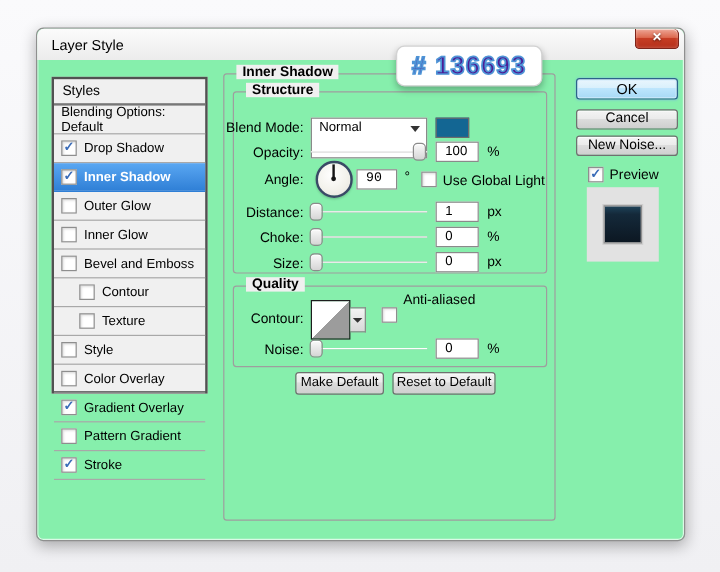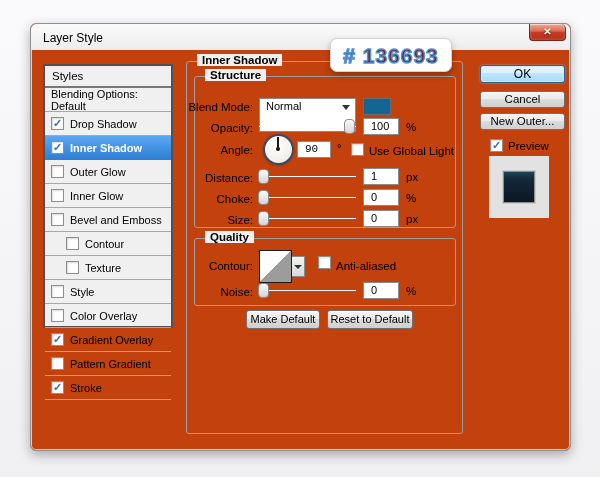--- a/index.html
+++ b/index.html
@@ -5,21 +5,21 @@
   * { box-sizing: border-box; margin: 0; padding: 0; }
   html,body { width:600px; height:477px; overflow:hidden; }
   body {
     font-family:"Liberation Sans", sans-serif;
     background: linear-gradient(#fafafc, #f0f0f3);
     position: relative;
     color:#000;
   }
   .dialog {
     position:absolute; left:30px; top:23px; width:541px; height:428px;
-    background:#c2410c;
+    background:#86efac;
     border:1px solid #8f8f8f; border-radius:6px;
     box-shadow: 0 4px 12px rgba(0,0,0,0.3), inset 0 0 0 1px rgba(255,255,255,0.7);
   }
   .titlebar {
     position:absolute; left:0; top:0; right:0; height:26px;
     border-radius:6px 6px 0 0;
     background:linear-gradient(#fbfbfb,#ececec);
   }
   .title { position:absolute; left:12px; top:7px; font-size:12px; }
   .close-btn {
@@ -138,21 +138,21 @@
     box-shadow:0 0 0 1px #cdcdcd;
     background:linear-gradient(#1e4258 0%, #14293a 22%, #0c1722 100%);
   }
   
   .badge {
     position:absolute; left:330px; top:38px; width:122px; height:34px;
     background:#fff; border:1px solid #d2d2d2; border-radius:7px;
     box-shadow:0 3px 6px rgba(0,0,0,.28);
     text-align:center; line-height:33px;
     font-size:21px; font-weight:bold; letter-spacing:1px;
-    color:#7f1d1d;
+    color:#4c1d95;
     -webkit-text-stroke:1.4px #4e94d6;
     text-shadow:0 0 1px #4e94d6;
   }
   .cklabel { position:absolute; font-size:11.5px; }
 </style>
 </head>
 <body>
 
 <div class="dialog">
   <div class="titlebar">
@@ -275,35 +275,35 @@
   <div class="unit" style="left:375px; top:189px;">px</div>
 
   <div class="group" style="left:163px; top:214px; width:262px; height:68px;">
     <div class="group-label">Quality</div>
   </div>
 
   <div class="flabel" style="top:236px;">Contour:</div>
   <div class="contour-thumb"></div>
   <div class="mini-dd"></div>
   <span class="cb" style="position:absolute; left:287px; top:232px;"></span>
-  <div class="cklabel" style="left:305px; top:220px;margin-top:16px;">Anti-aliased</div>
+  <div class="cklabel" style="left:305px; top:220px;">Anti-aliased</div>
 
   <div class="flabel" style="top:262px;">Noise:</div>
   <div class="slider" style="top:259px;">
     <div class="track"></div>
     <div class="thumb" style="left: 4%;"></div>
   </div>
   <div class="field" style="left:332px; top:258px;">0</div>
   <div class="unit" style="left:375px; top:261px;">%</div>
 
   <div class="btn" style="left:215px; top:286px; width:74px; height:19px; line-height:17px;">Make Default</div>
   <div class="btn" style="left:296px; top:286px; width:86px; height:19px; line-height:17px;">Reset to Default</div>
 
   <div class="btn btn-ok" style="left:449px; top:41px; width:85px; height:18px; line-height:16px; font-size:12px;">OK</div>
   <div class="btn" style="left:449px; top:67px; width:85px; height:17px; line-height:15px; font-size:11.5px;">Cancel</div>
-  <div class="btn" style="left:449px; top:89px; width:85px; height:17px; line-height:15px; font-size:11.5px;">New Outer...</div>
+  <div class="btn" style="left:449px; top:89px; width:85px; height:17px; line-height:15px; font-size:11.5px;">New Noise...</div>
   <span class="cb checked" style="position:absolute; left:459px; top:115px;">✓</span>
   <div class="cklabel" style="left:477px; top:116px;">Preview</div>
   <div class="preview-panel"></div>
   <div class="preview-swatch"></div>
 </div>
 
 <div class="badge"># 136693</div>
 
 </body></html>

